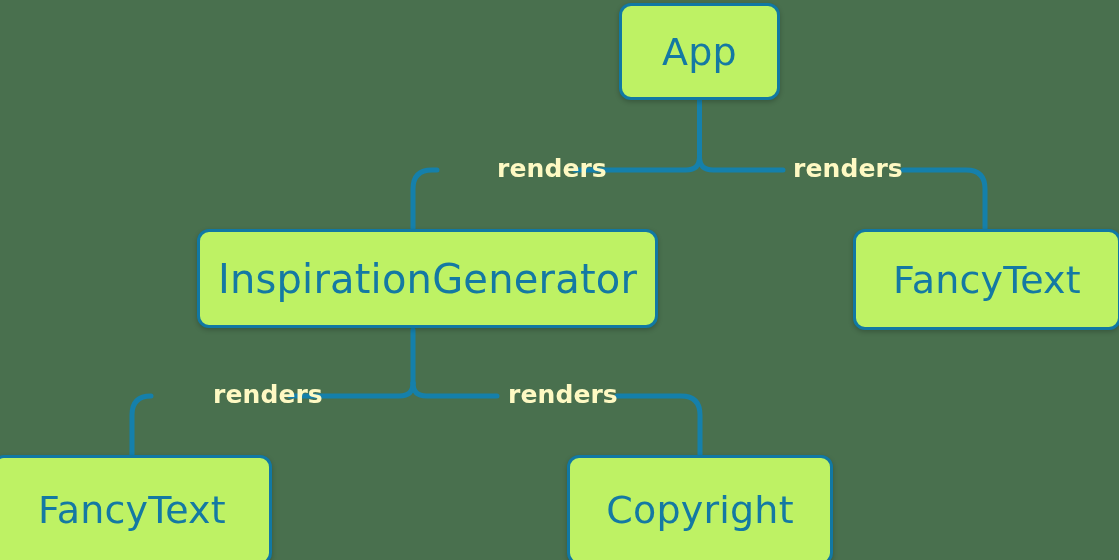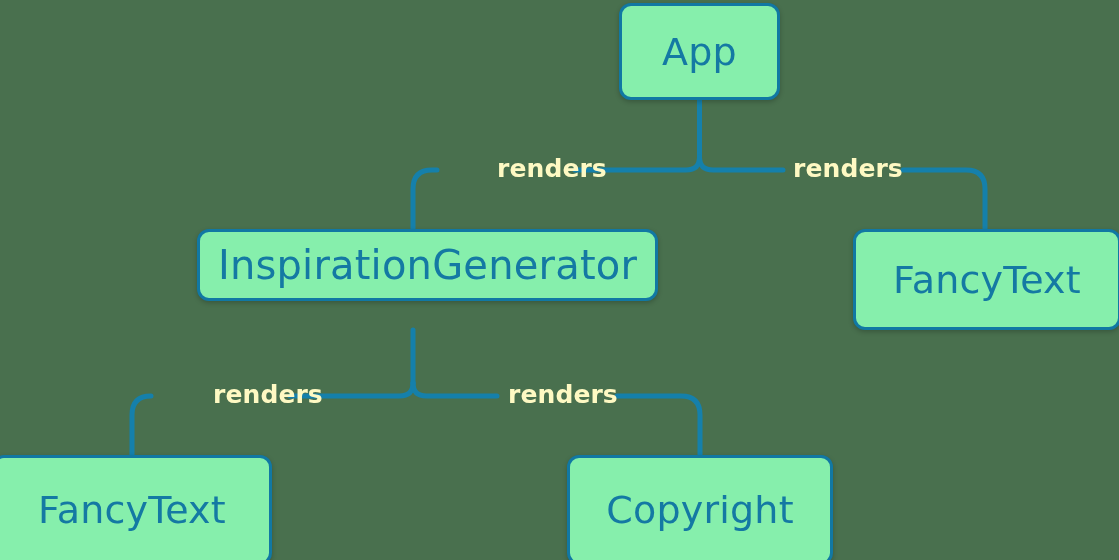--- a/index.html
+++ b/index.html
@@ -19,21 +19,21 @@
     position: absolute;
     left: 0;
     top: 0;
     width: 1119px;
     height: 560px;
     pointer-events: none;
   }
   .node {
     position: absolute;
     box-sizing: border-box;
-    background: #86efac;
+    background: #bef264;
     border: 3px solid #1178a3;
     border-radius: 12px;
     display: flex;
     align-items: center;
     justify-content: center;
     box-shadow: 0 2px 5px rgba(0,0,0,0.22);
     z-index: 2;
   }
   .node-label {
     color: #1479a3;
@@ -80,21 +80,21 @@
       <path d="M 151 396 Q 132 396 132 415 L 132 455"></path>
 
       <path d="M 617 396 L 681 396 Q 700 396 700 415 L 700 455"></path>
     </g>
   </svg>
 
   <div class="node node-app" style="left:619px; top:3px; width:161px; height:97px;">
     <span class="node-label">App</span>
   </div>
 
-  <div class="node node-ig" style="left:197px; top:229px; width:461px; height:72px;">
+  <div class="node node-ig" style="left:197px; top:229px; width:461px; height:99px;">
     <span class="node-label">InspirationGenerator</span>
   </div>
 
   <div class="node" style="left:853px; top:229px; width:268px; height:101px;">
     <span class="node-label">FancyText</span>
   </div>
 
   <div class="node" style="left:-8px; top:455px; width:280px; height:110px;">
     <span class="node-label">FancyText</span>
   </div>

